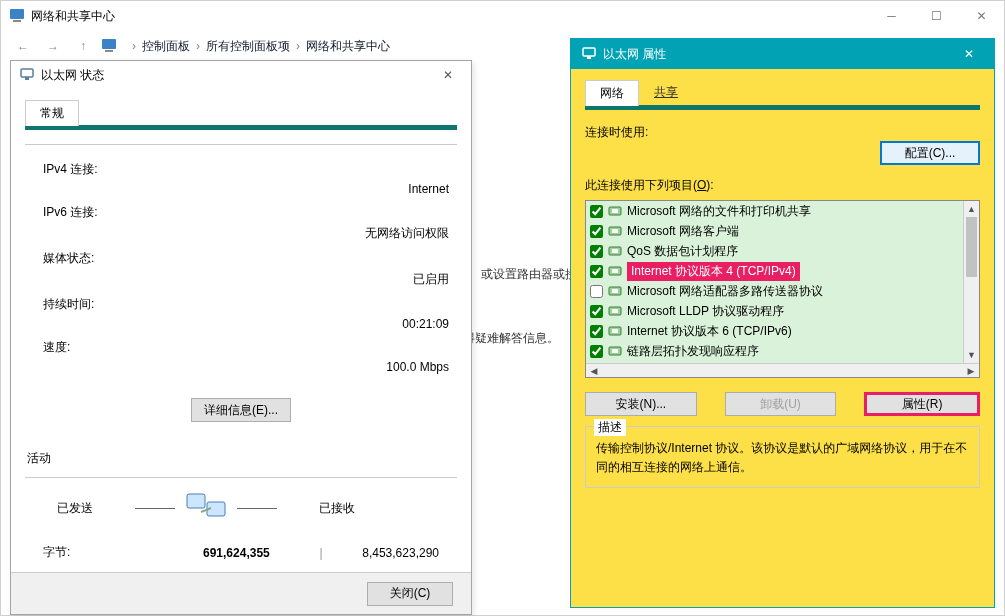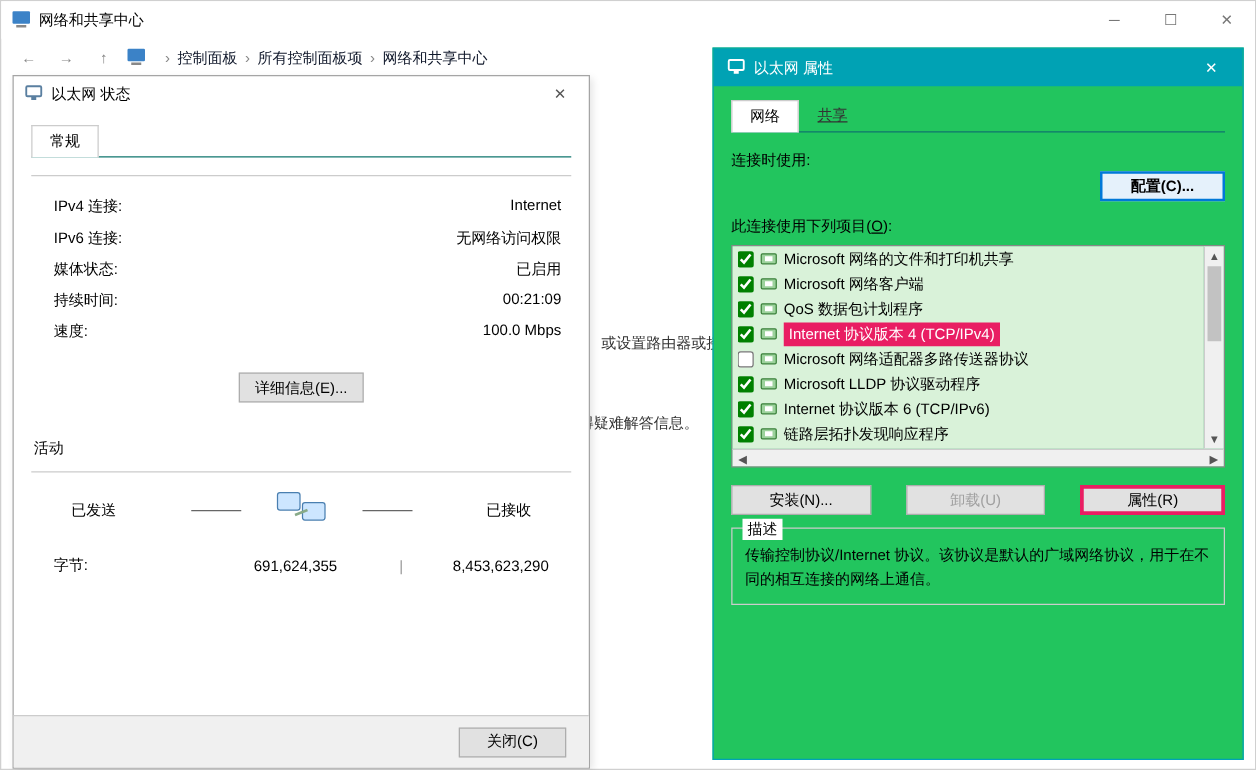--- a/index.html
+++ b/index.html
@@ -91,21 +91,21 @@
 .dlg-titlebar .t { display: flex; align-items: center; gap: 6px; }
 .dlg-close {
   width: 30px; height: 20px;
   display: flex; align-items:center; justify-content:center;
   color: #555; cursor: pointer;
 }
 .dlg-body { padding: 10px 14px; }
 
 .tabstrip {
   display: flex;
-  border-bottom: 1px solid #0f766e;
+  border-bottom: 5px solid #0f766e;
   margin-bottom: 14px;
 }
 .tab {
   padding: 4px 14px;
   border: 1px solid transparent;
   border-bottom: none;
   cursor: pointer;
   position: relative;
 }
 .tab.active {
@@ -120,21 +120,21 @@
   border: none;
   border-top: 1px solid #ccc;
   margin: 4px 0 12px 0;
 }
 .kv {
   display: flex;
   justify-content: space-between;
   padding: 4px 8px 4px 18px;
 }
 .kv .k { }
-.kv .v { text-align: center; }
+.kv .v { text-align: center; margin-top: 21px; }
 
 .btn {
   display: inline-flex;
   align-items: center;
   justify-content: center;
   gap: 4px;
   min-width: 86px;
   height: 24px;
   padding: 0 12px;
   background: #e1e1e1;
@@ -149,37 +149,37 @@
   justify-content: center;
   margin: 20px 0 28px;
 }
 
 .activity-block {
   margin-top: 8px;
 }
 .activity-row {
   display: flex;
   align-items: center;
-  justify-content: space-between;
+  justify-content: flex-start;
   gap: 10px;
   margin: 6px 0 14px;
 }
 .act-label { width: 100px; text-align: center; }
 .act-line { width: 40px; height: 1px; background: #666; }
 .comp-icon {
   width: 42px; height: 36px;
   display: flex; align-items: center; justify-content: center;
 }
 .bytesrow {
   display: flex;
   align-items: center;
   padding: 4px 8px 4px 18px;
 }
 .bytesrow .lbl { width: 120px; }
-.bytesrow .val1 { flex: 1; text-align: left; padding-left: 40px; }
+.bytesrow .val1 { flex: 1; text-align: left; padding-left: 40px; font-weight: bold; }
 .bytesrow .sep { width: 20px; text-align: center; color: #999; }
 .bytesrow .val2 { flex: 1; text-align: right; padding-right: 10px; }
 
 .status-btnrow {
   display: flex;
   gap: 18px;
   margin: 22px 0 8px 14px;
 }
 .shield {
   display: inline-block; width: 14px; height: 14px;
@@ -195,21 +195,21 @@
   align-items: center;
   justify-content: flex-end;
   padding: 0 18px;
 }
 
 
 .props-dialog {
   position: absolute;
   left: 570px; top: 38px;
   width: 425px; height: 570px;
-  background: #22c55e;
+  background: #fde047;
   border: 1px solid #00a2b4;
 }
 .props-titlebar {
   height: 30px;
   background: #00a2b4;
   color: #fff;
   display: flex;
   align-items: center;
   justify-content: space-between;
   padding: 0 10px;
@@ -234,21 +234,20 @@
 }
 .config-row {
   display: flex;
   justify-content: flex-end;
   margin-bottom: 12px;
 }
 .config-row .btn {
   border: 2px solid #0078d7;
   background: #e5f1fb;
   min-width: 100px;
-  font-weight: bold;
 }
 
 .items-label { margin-bottom: 6px; }
 .items-label u { text-decoration: underline; }
 
 .items-listwrap {
   border: 1px solid #888;
   height: 178px;
   position: relative;
 }

